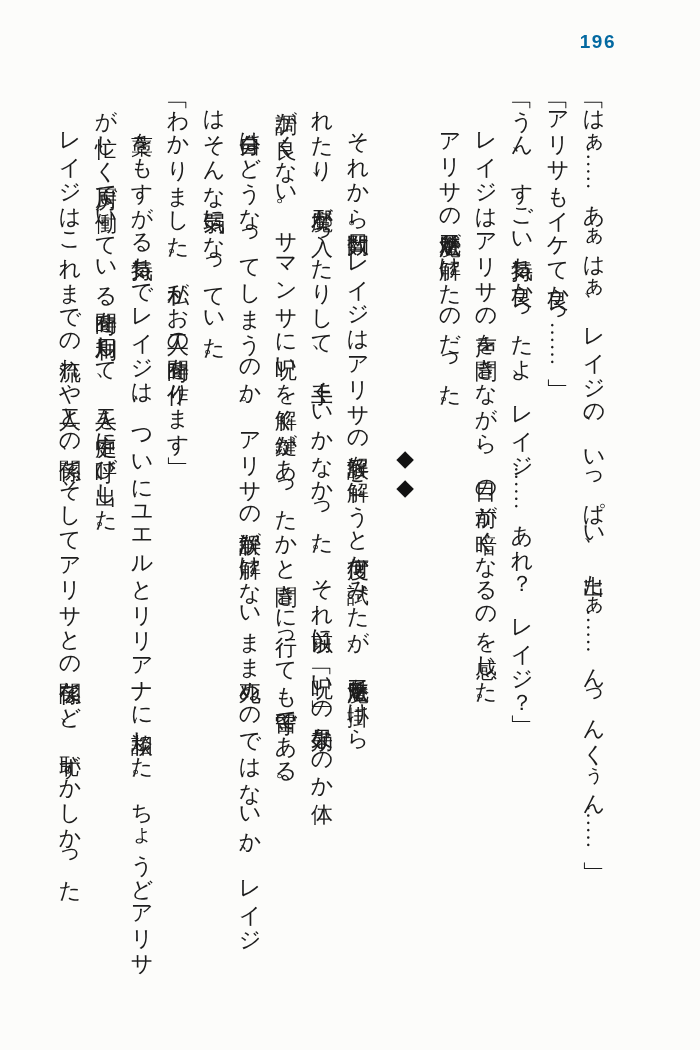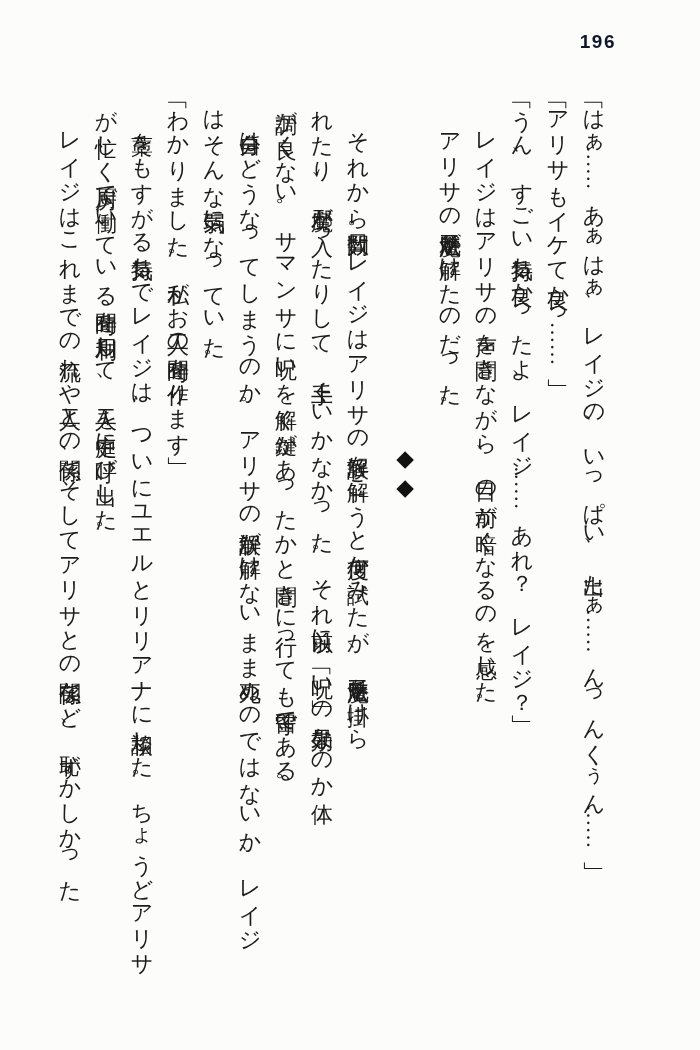--- a/index.html
+++ b/index.html
@@ -16,21 +16,21 @@
     font-family: "Liberation Serif", "DejaVu Serif", serif;
     color: #1c1c1c;
   }
   .page-number {
     position: absolute;
     top: 31px;
     right: 84px;
     font-size: 19px;
     font-weight: 600;
     letter-spacing: 1.5px;
-    color: #0f172a;
+    color: #0369a1;
     font-family: "Liberation Sans", "DejaVu Sans", sans-serif;
   }
   .text-block {
     position: absolute;
     top: 95px;
     right: 88px;
     height: 908px;
     writing-mode: vertical-rl;
     text-orientation: mixed;
     font-size: 22px;

